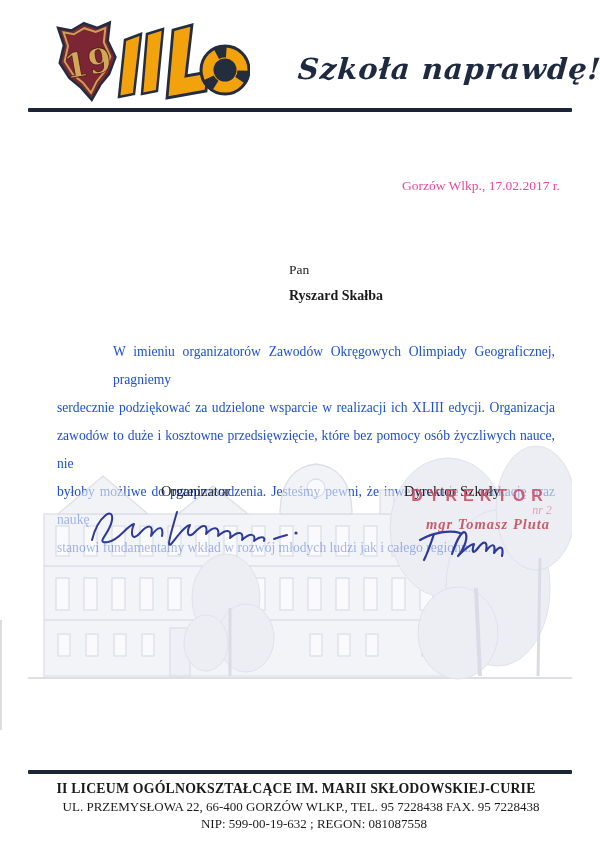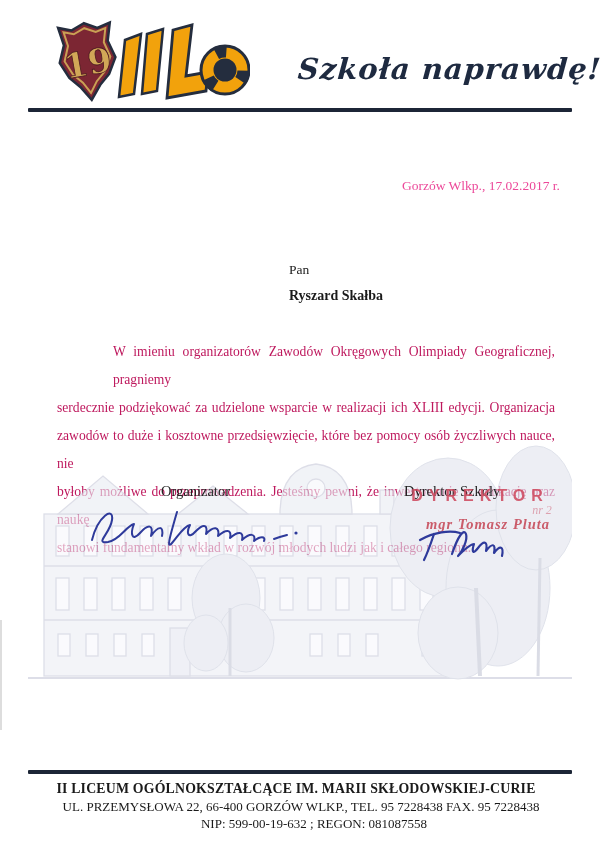--- a/index.html
+++ b/index.html
@@ -16,21 +16,21 @@
     font-size:29px;color:#1e2a40;letter-spacing:1px;transform:skewX(-4deg);
     white-space:nowrap;
   }
   .rule{position:absolute;left:28px;right:28px;height:4px;background:#1c2536;border-radius:1px;}
   .rule-top{top:108px;}
   .rule-bottom{top:770px;}
   
   .date-line{position:absolute;left:0;right:40px;top:178px;text-align:right;font-size:13.5px;color:#ec4899;}
   .recipient{position:absolute;left:289px;top:257px;font-size:13.5px;line-height:26px;}
   .recipient .name{font-weight:700;font-size:14px;}
-  .body-text{position:absolute;left:57px;top:338px;width:498px;font-size:13.6px;color:#be185d;}
+  .body-text{position:absolute;left:57px;top:338px;width:498px;font-size:13.6px;color:#1d4ed8;}
   .body-text .bline{line-height:28px;text-align:justify;text-align-last:justify;white-space:normal;}
   .body-text .bline.first{padding-left:56px;}
   .body-text .bline.last{text-align-last:left;}
   
   .watermark{position:absolute;left:28px;top:438px;opacity:0.62;z-index:0;}
   .sig-label{position:absolute;font-size:14.5px;color:#222;z-index:2;}
   .sig-label.left{left:119px;top:483px;margin-left:42px;}
   .sig-label.right{left:404px;top:483px;}
   .sig-svg-left{position:absolute;left:82px;top:500px;z-index:3;}
   .stamp{position:absolute;left:380px;top:487px;width:200px;z-index:2;text-align:center;}

